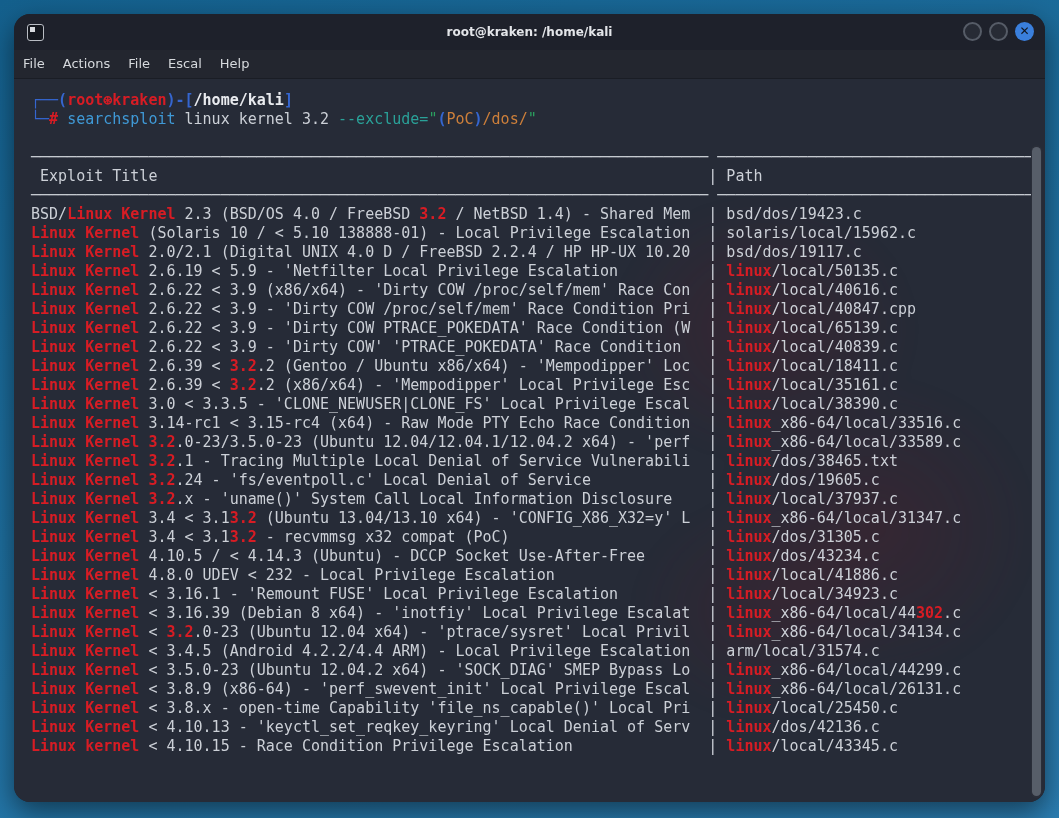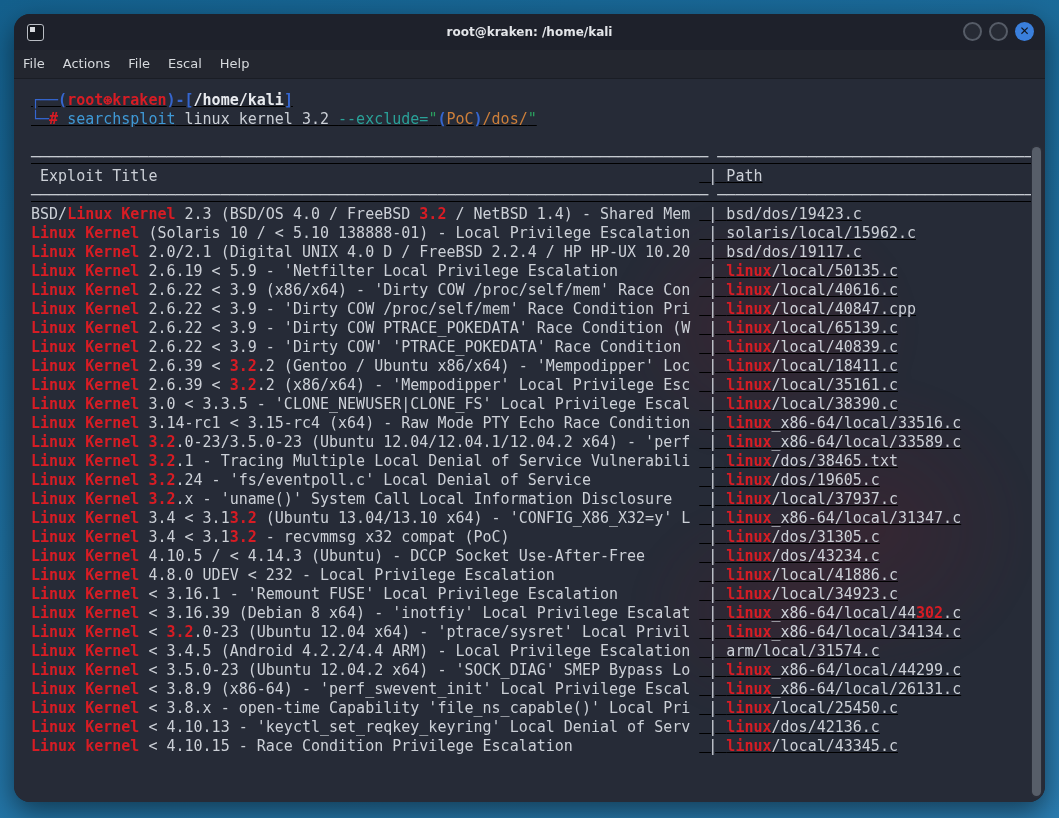--- a/index.html
+++ b/index.html
@@ -28,21 +28,21 @@
     font-family:"DejaVu Sans Mono",monospace;font-size:15px;line-height:19px;overflow:hidden;}
   .watermark{position:absolute;inset:0;pointer-events:none;filter:blur(9px);}
   .blob{position:absolute;border-radius:50%;}
   .b1{left:600px;top:120px;width:300px;height:260px;
     background:radial-gradient(closest-side,rgba(125,18,32,.20),transparent);}
   .b2{left:700px;top:300px;width:320px;height:300px;
     background:radial-gradient(closest-side,rgba(125,18,32,.18),transparent);}
   .b3{left:620px;top:420px;width:260px;height:220px;
     background:radial-gradient(closest-side,rgba(125,18,32,.14),transparent);}
   .tlines{position:relative;}
-  .tline{white-space:pre;height:19px;text-decoration:underline;}
+  .tline{white-space:pre;height:19px;}
   .tbox{display:inline-block;width:74ch;white-space:pre;overflow:hidden;vertical-align:top;}
   .seg-w{color:var(--fg);}
   .seg-r{color:var(--red);font-weight:bold;}
   .seg-b{color:var(--blue);font-weight:bold;}
   .seg-c{color:var(--cmd-blue);}
   .seg-t{color:var(--teal);}
   .seg-g{color:var(--green);}
   .seg-o{color:var(--orange);}
   .seg-bw{color:var(--bright-fg);font-weight:bold;}
   .scrollbar{position:absolute;right:3px;top:66px;bottom:5px;width:11px;

